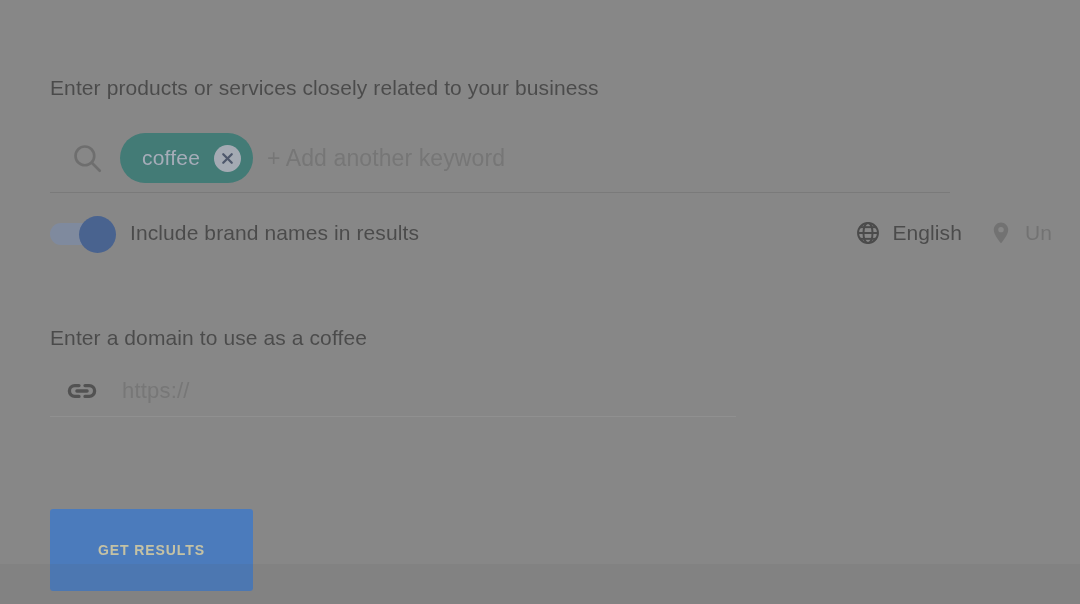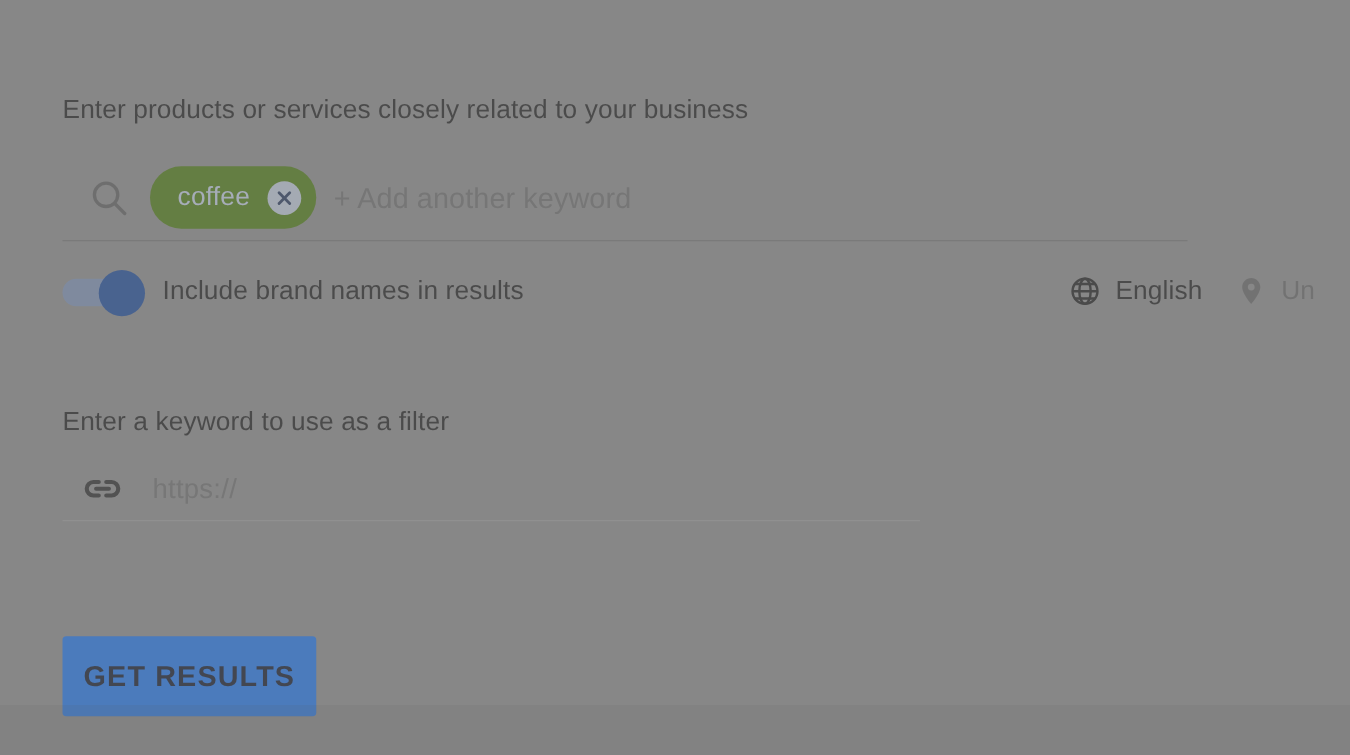--- a/index.html
+++ b/index.html
@@ -62,21 +62,21 @@
     margin-right: 16px;
     flex: 0 0 auto;
     opacity: 0.55;
   }
   .search-icon svg { display: block; }
 
   .chip {
     display: inline-flex;
     align-items: center;
     height: 50px;
-    background: #4d7c0f;
+    background: #0f766e;
     border-radius: 25px;
     padding: 0 12px 0 22px;
     flex: 0 0 auto;
   }
   .chip-label {
     font-size: 21px;
     color: #c6d2e8;
     letter-spacing: 0.2px;
     margin-right: 14px;
     white-space: nowrap;
@@ -231,27 +231,27 @@
     height: 1px;
     background: #9d9d9d;
   }
 
   
   .primary-button {
     position: absolute;
     left: 50px;
     top: 486px;
     width: 203px;
-    height: 64px;
+    height: 82px;
     background: #1f76ef;
     border: none;
     border-radius: 3px;
-    color: #0f172a;
+    color: #fef9c3;
     font-family: "Liberation Sans", sans-serif;
-    font-size: 23px;
+    font-size: 14px;
     font-weight: bold;
     letter-spacing: 0.9px;
     cursor: pointer;
     padding: 0;
   }
 
   
   .scrim {
     position: absolute;
     inset: 0;
@@ -330,21 +330,21 @@
               <path d="M12 2.2c-3.7 0-6.7 3-6.7 6.7 0 5 6.7 12.6 6.7 12.6s6.7-7.6 6.7-12.6c0-3.7-3-6.7-6.7-6.7z"></path>
               <circle cx="12" cy="8.9" r="2.5" fill="#8d8d8d"></circle>
             </svg>
           </span>
           <span class="locale-text">Un</span>
         </div>
 
       </div>
     </div>
 
-    <div class="section-label" id="domain-label">Enter a keyword to use as a filter</div>
+    <div class="section-label" id="domain-label">Enter a domain to use as a coffee</div>
 
     <div class="domain-row">
       <span class="link-icon">
         <svg viewBox="0 0 24 24" width="36" height="36" fill="none" stroke="#2b2b2b" stroke-width="2.2" stroke-linecap="round">
           <path d="M10 8.4H7.2a3.6 3.6 0 0 0 0 7.2H10"></path>
           <path d="M14 8.4h2.8a3.6 3.6 0 0 1 0 7.2H14"></path>
           <line x1="8.6" y1="12" x2="15.4" y2="12"></line>
         </svg>
       </span>
       <span class="domain-input-text">https://</span>

